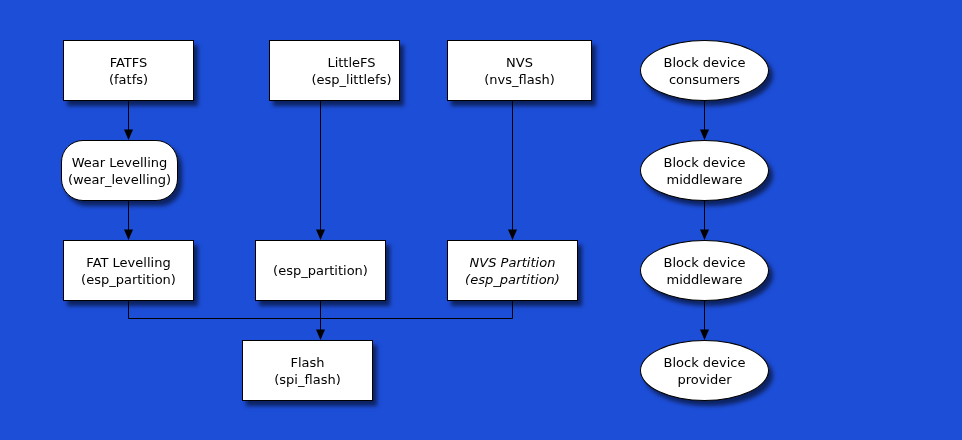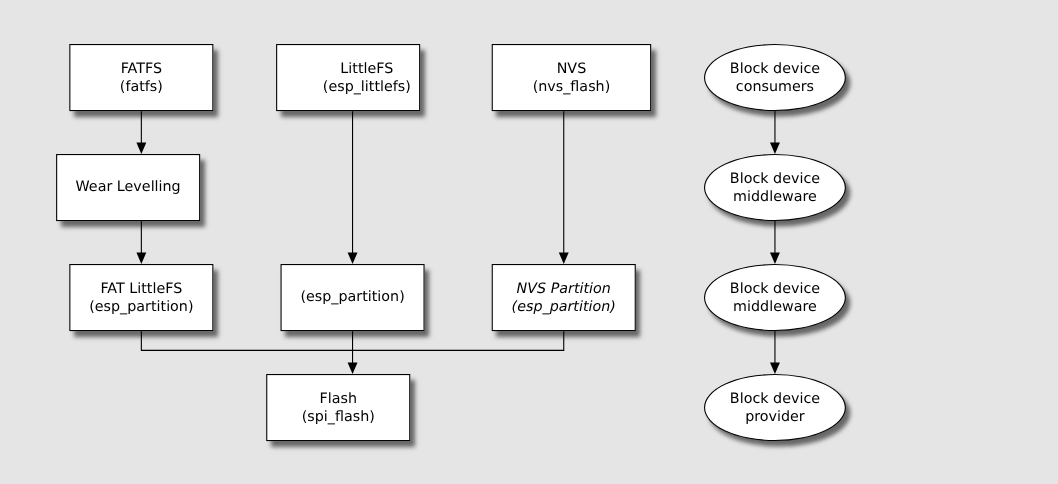--- a/index.html
+++ b/index.html
@@ -8,21 +8,21 @@
     background: #ffffff;
     width: 962px;
     height: 440px;
     overflow: hidden;
     font-family: "DejaVu Sans", "Liberation Sans", sans-serif;
   }
   #canvas {
     position: relative;
     width: 962px;
     height: 440px;
-    background: #e5e5e5;
+    background: #1d4ed8;
   }
   .node {
     position: absolute;
     box-sizing: border-box;
     background: #ffffff;
     border: 1px solid #000000;
     color: #000000;
     font-size: 13px;
     line-height: 17px;
     text-align: center;
@@ -46,23 +46,23 @@
     stroke: #000000;
     stroke-width: 1;
     fill: none;
   }
   #connectors polygon {
     fill: #000000;
     stroke: none;
   }
   
   #n-fatfs              { left: 63px;  top: 40px;  width: 131px; height: 61px; }
-  #n-littlefs           { left: 251px; top: 40px;  width: 131px; height: 61px; padding-left: 34px; }
+  #n-littlefs           { left: 269px; top: 40px;  width: 131px; height: 61px; padding-left: 34px; }
   #n-nvs                { left: 447px; top: 40px;  width: 145px; height: 61px; }
-  #n-wear-levelling     { left: 51px;  top: 140px; width: 131px; height: 61px; }
+  #n-wear-levelling     { left: 61px;  top: 140px; width: 117px; height: 61px; border-radius: 22px; }
   #n-fat-partition      { left: 63px;  top: 240px; width: 131px; height: 61px; }
   #n-littlefs-partition { left: 255px; top: 240px; width: 131px; height: 61px; }
   #n-nvs-partition      { left: 447px; top: 240px; width: 131px; height: 61px; font-style: italic; }
   #n-flash              { left: 242px; top: 340px; width: 131px; height: 61px; }
   #n-consumers          { left: 640px; top: 40px;  width: 129px; height: 61px; }
   #n-middleware-1       { left: 640px; top: 140px; width: 129px; height: 61px; }
   #n-middleware-2       { left: 640px; top: 240px; width: 129px; height: 61px; }
   #n-provider           { left: 640px; top: 340px; width: 129px; height: 61px; }
 </style>
 </head>
@@ -126,28 +126,29 @@
     <span>NVS</span>
     <span>(nvs_flash)</span>
   </div>
   <div class="node ellipse" id="n-consumers">
     <span>Block device</span>
     <span>consumers</span>
   </div>
 
   <div class="node box" id="n-wear-levelling">
     <span>Wear Levelling</span>
+    <span>(wear_levelling)</span>
   </div>
   <div class="node ellipse" id="n-middleware-1">
     <span>Block device</span>
     <span>middleware</span>
   </div>
 
   <div class="node box" id="n-fat-partition">
-    <span>FAT LittleFS</span>
+    <span>FAT Levelling</span>
     <span>(esp_partition)</span>
   </div>
   <div class="node box" id="n-littlefs-partition">
     <span>(esp_partition)</span>
   </div>
   <div class="node box" id="n-nvs-partition">
     <span>NVS Partition</span>
     <span>(esp_partition)</span>
   </div>
   <div class="node ellipse" id="n-middleware-2">

